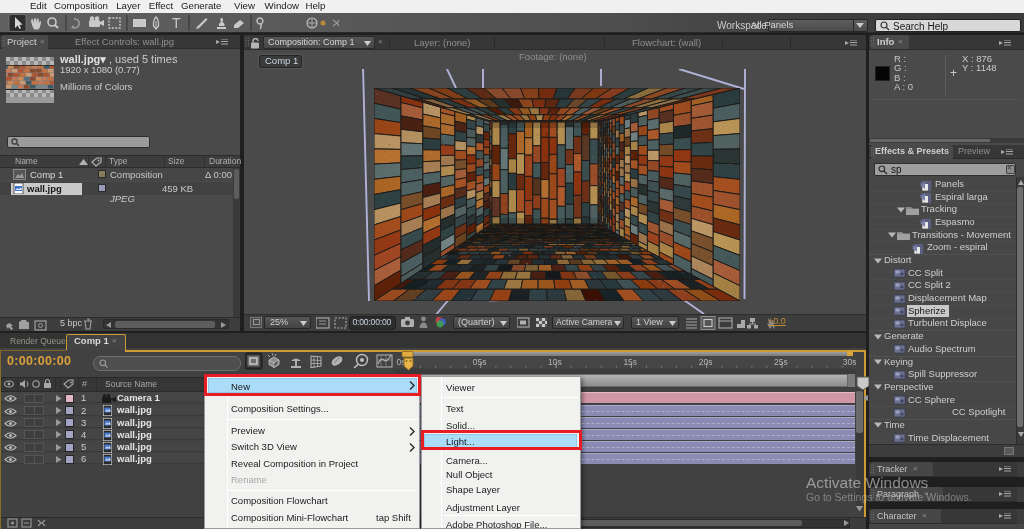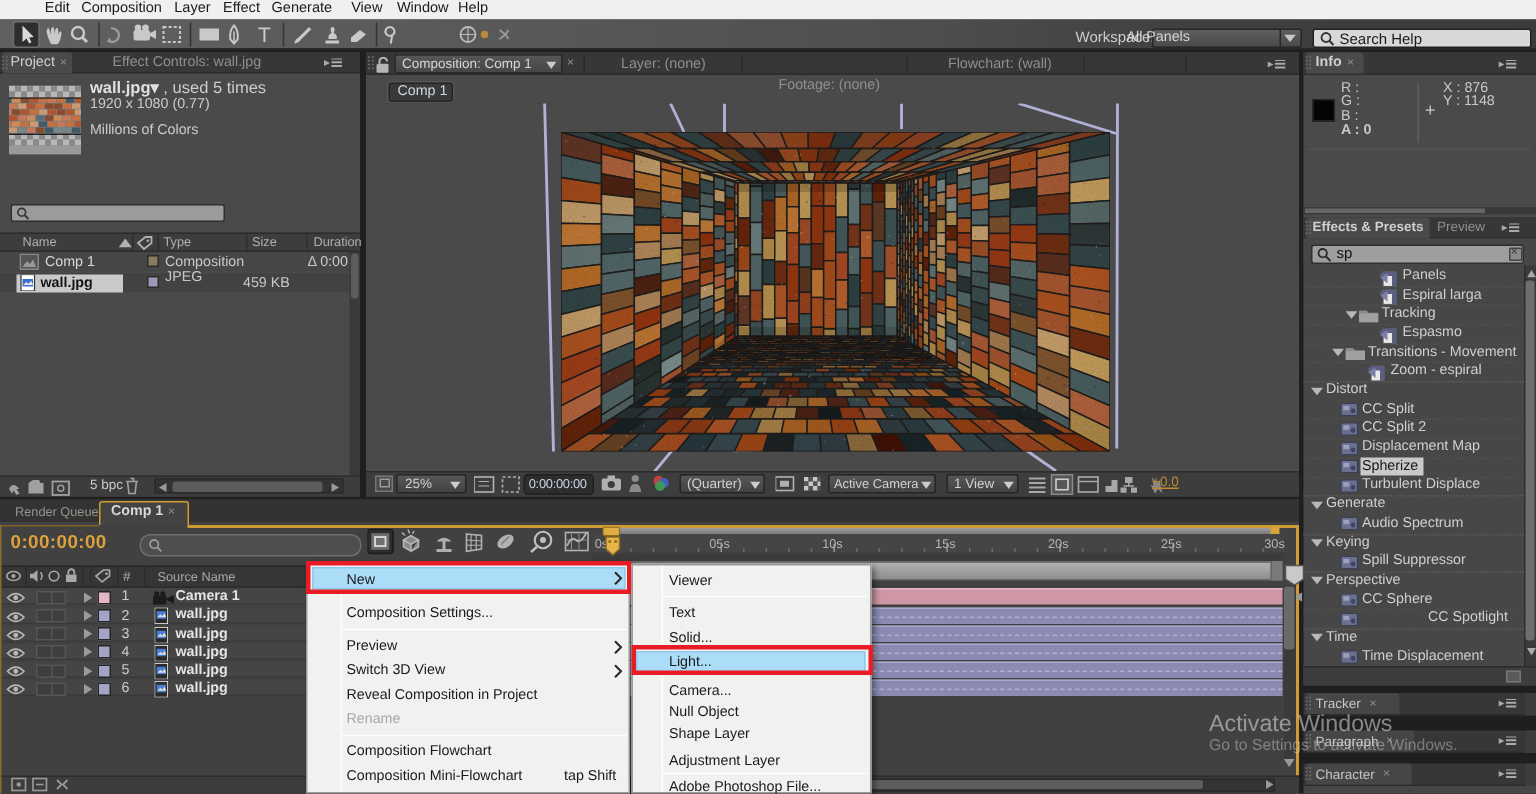--- a/index.html
+++ b/index.html
@@ -213,21 +213,21 @@
 <div class="txt" style="left:205px;top:169.5px;font-size:9.5px;color:#c8c8c8;">Δ 0:00</div>
 <div class="abs" style="left:0;top:182px;width:240px;height:13px;background:#424242;"></div>
 <div class="abs" style="left:11px;top:182.5px;width:71px;height:12px;background:#c9c9c9;"></div>
 <svg class="abs" style="left:13px;top:183px" width="11" height="11">
     <rect x="1" width="9" height="11" fill="#fff" stroke="#333" stroke-width="0.8"></rect>
     <rect x="2" y="3" width="7" height="5" fill="#3a6fd0"></rect>
     <path d="M2.5 7 l2-2 1.5 1.2 1.8-2 1.2 2.8 Z" fill="#e8e8e8"></path>
   </svg>
 <div class="txt" style="left:27px;top:183.5px;font-size:9.5px;color:#141414;font-weight:bold;">wall.jpg</div>
 <div class="abs" style="left:98px;top:184px;width:8px;height:8px;background:#9a9ab8;border:1px solid #2a2a2a;"></div>
-<div class="txt" style="left:110px;top:180px;font-size:9.5px;color:#c8c8c8;">JPEG</div>
+<div class="txt" style="left:110px;top:194px;font-size:9.5px;color:#c8c8c8;font-style:italic;">JPEG</div>
 <div class="txt" style="left:162px;top:183.5px;font-size:9.5px;color:#c8c8c8;">459 KB</div>
 <div class="abs" style="left:233px;top:168px;width:7px;height:149px;background:#3a3a3a;"></div>
 <div class="abs" style="left:234px;top:169px;width:5px;height:30px;background:#5d5d5d;border-radius:2px;"></div>
 <div class="abs" style="left:0;top:317px;width:240px;height:14px;background:#3d3d3d;border-top:1px solid #2c2c2c;"></div>
 <svg class="abs" style="left:3px;top:318px" width="50" height="14">
     <path d="M3 8 q2-4 5-2 l2 2 -2 0 2 3 -2 1 -2-3 -1 2 Z" fill="#a0a0a0"></path>
     <rect x="16" y="4" width="10" height="7" fill="#a0a0a0"></rect>
     <path d="M16 4 l3-2 4 0 1 2 Z" fill="#a0a0a0"></path>
     <rect x="32" y="3" width="11" height="9" fill="none" stroke="#a0a0a0" stroke-width="1.2"></rect>
     <circle cx="37.5" cy="7.5" r="2" fill="none" stroke="#a0a0a0" stroke-width="1"></circle>
@@ -1918,21 +1918,21 @@
 <div class="txt" style="left:877px;top:37px;font-size:9.5px;color:#d0d0d0;font-weight:bold;">Info</div>
 <div class="txt" style="left:898px;top:37.5px;font-size:8px;color:#909090;">×</div>
 <svg class="abs" style="left:999px;top:40px" width="12" height="7">
     <path d="M0 1 l4 2 -4 2 Z" fill="#aaa"></path>
     <path d="M5 0 h7 M5 2.5 h7 M5 5 h7" stroke="#aaa" stroke-width="1.2"></path>
   </svg>
 <div class="abs" style="left:875px;top:66px;width:15px;height:15px;background:#050505;border:1px solid #222;"></div>
 <div class="txt" style="left:894px;top:53.5px;font-size:9.5px;color:#c8c8c8;">R :</div>
 <div class="txt" style="left:894px;top:63px;font-size:9.5px;color:#c8c8c8;">G :</div>
 <div class="txt" style="left:894px;top:72.5px;font-size:9.5px;color:#c8c8c8;">B :</div>
-<div class="txt" style="left:894px;top:82px;font-size:9.5px;color:#c8c8c8;font-weight:bold;">A :  0</div>
+<div class="txt" style="left:894px;top:82px;font-size:9.5px;color:#c8c8c8;">A :  0</div>
 <div class="abs" style="left:945px;top:55px;width:1px;height:40px;background:#5e5e5e;"></div>
 <div class="txt" style="left:950px;top:67px;font-size:12px;color:#c8c8c8;">+</div>
 <div class="txt" style="left:962px;top:53.5px;font-size:9.5px;color:#c8c8c8;">X : 876</div>
 <div class="txt" style="left:962px;top:63px;font-size:9.5px;color:#c8c8c8;">Y : 1148</div>
 <div class="abs" style="left:872px;top:99px;width:148px;height:1px;border-top:1px dotted #5e5e5e;"></div>
 <div class="abs" style="left:869px;top:138px;width:155px;height:5px;background:#3a3a3a;"></div>
 <div class="abs" style="left:870px;top:139px;width:120px;height:3px;background:#666;"></div>
 <div class="abs" style="left:869px;top:145px;width:155px;height:312px;background:#474747;"></div>
 <div class="abs" style="left:869px;top:145px;width:155px;height:14px;background:#373737;border-bottom:1px solid #2c2c2c;"></div>
 <div class="abs" style="left:871px;top:145px;width:82px;height:14px;background:#4a4a4a;border-radius:2px 2px 0 0;"></div>

